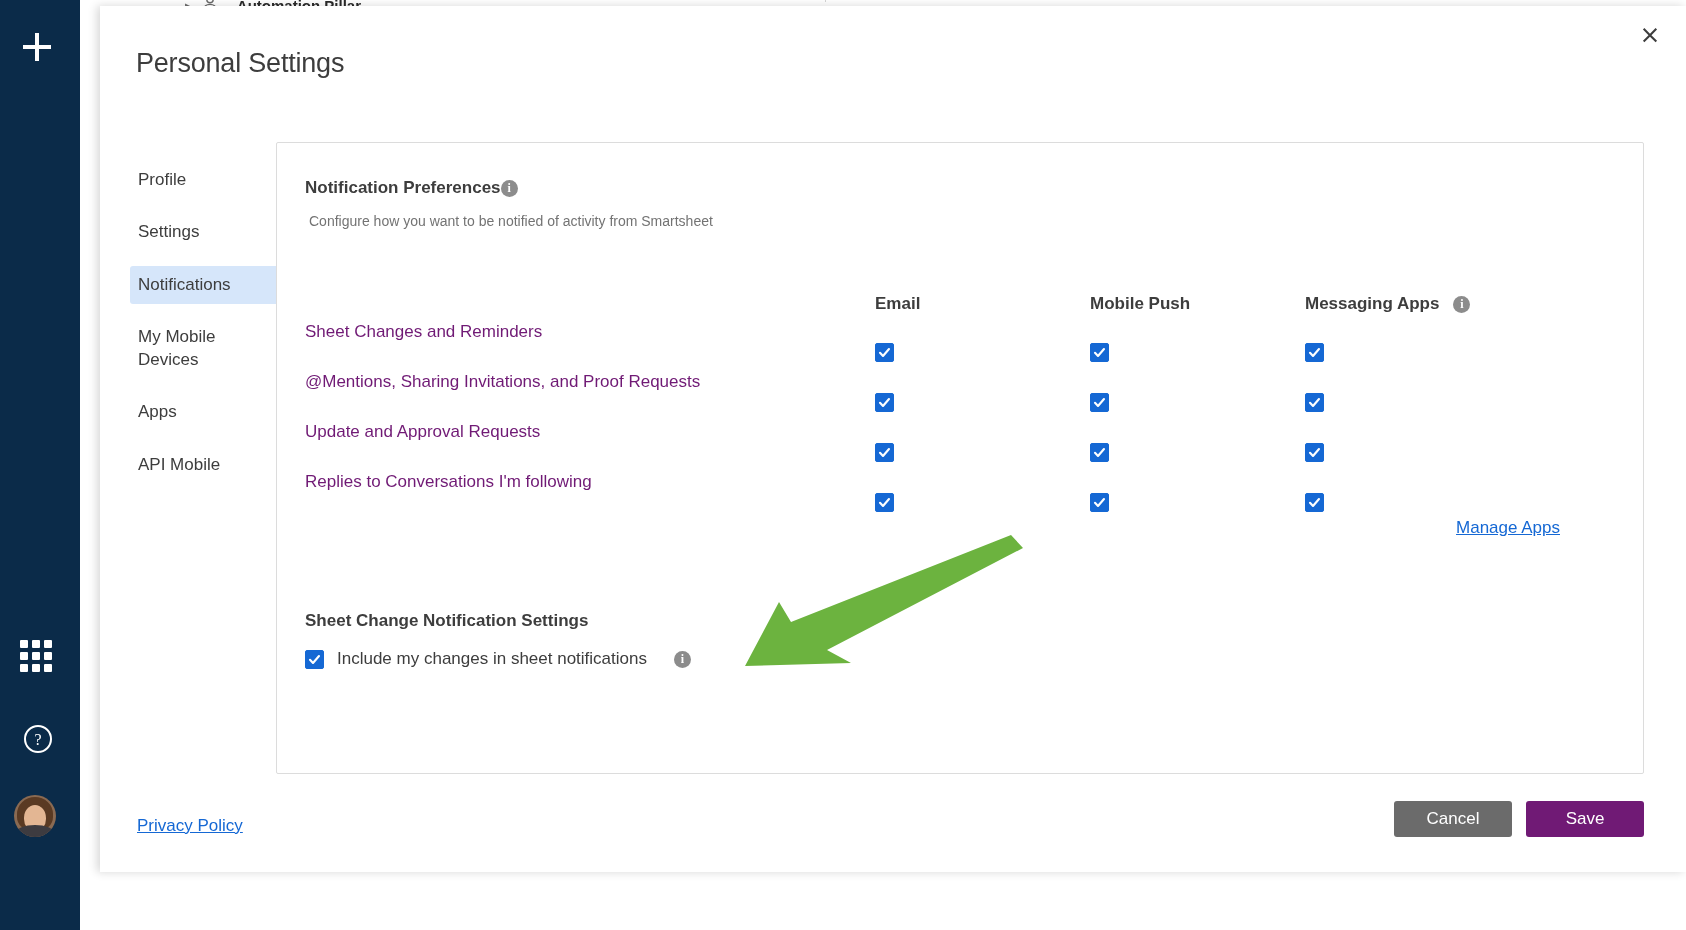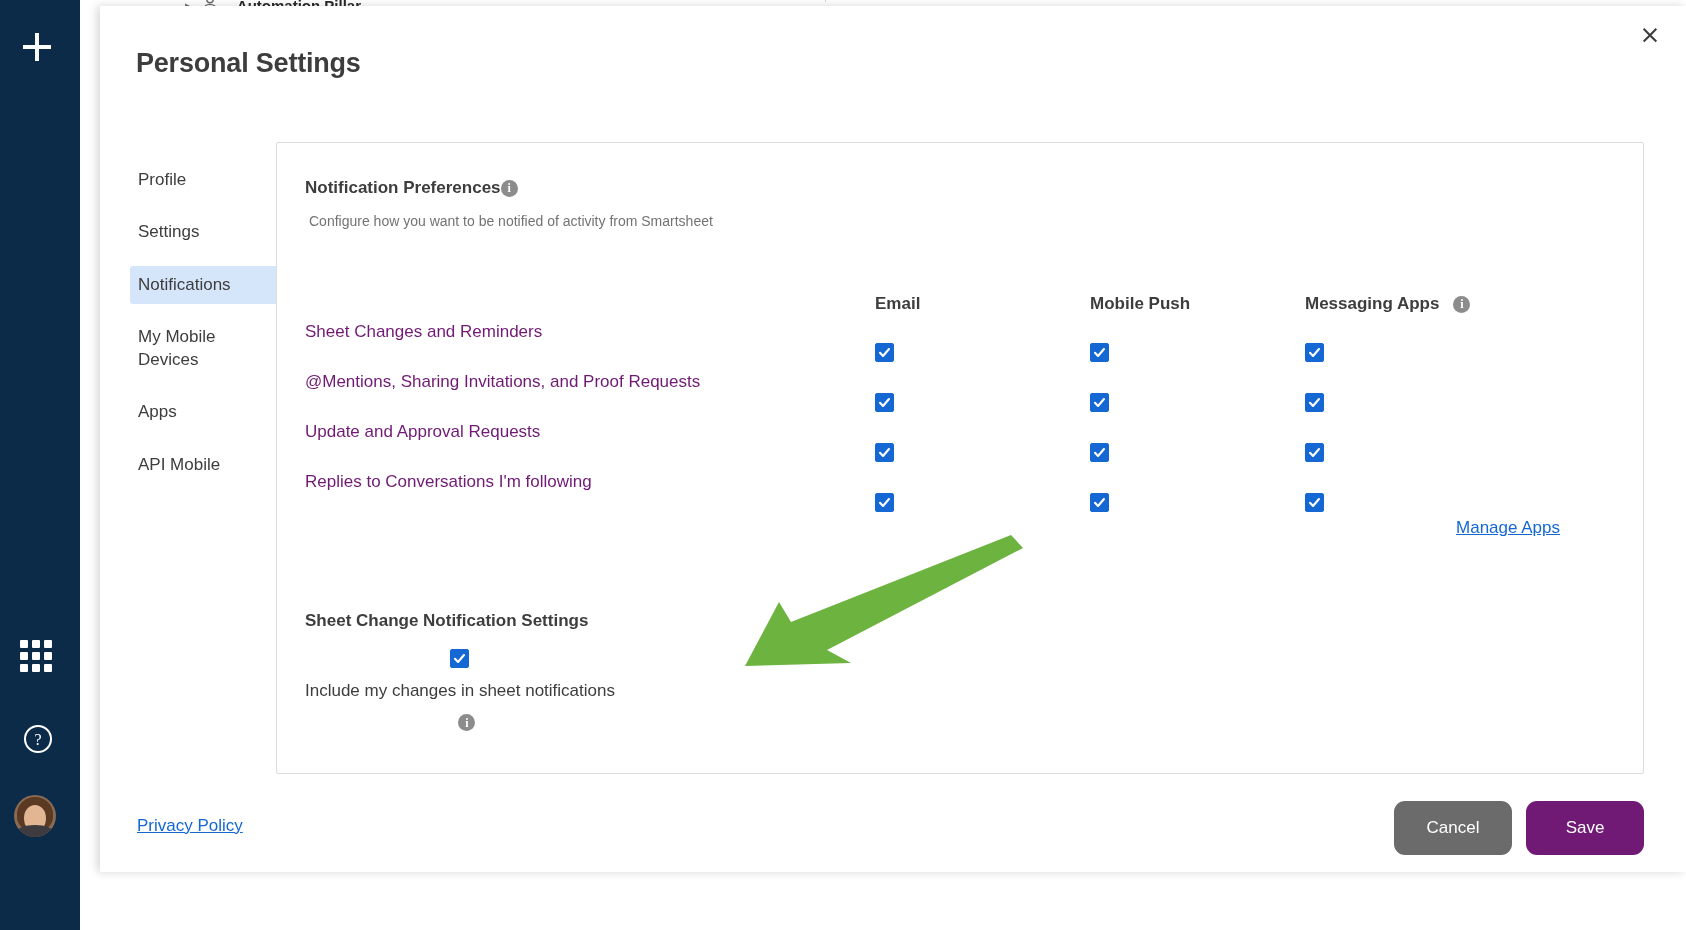--- a/index.html
+++ b/index.html
@@ -65,21 +65,21 @@
   }
   .modal-close {
     position: absolute; right: 22px; top: 14px;
     width: 28px; height: 28px; color: #3d3d3d;
     display: flex; align-items: center; justify-content: center;
     font-size: 25px; line-height: 1; cursor: pointer;
     font-family: "DejaVu Sans", sans-serif;
   }
   .modal-title {
     position: absolute; left: 36px; top: 42px;
-    font-size: 27px; font-weight: 700; color: #3d3d3d;
+    font-size: 27px; font-weight: 400; color: #3d3d3d;
     letter-spacing: -0.2px;
   }
 
   
   .subnav { position: absolute; left: 30px; top: 155px; width: 155px; }
   .subnav-item {
     padding: 8px 10px 8px 8px;
     font-size: 17px; color: #3d3d3d; line-height: 1.32;
     border-radius: 3px; margin-bottom: 14px; cursor: pointer;
   }
@@ -131,35 +131,35 @@
     display: flex; justify-content: flex-end;
   }
   .manage-link {
     font-size: 17px; color: #1568d4; text-decoration: underline;
     cursor: pointer; margin-right: 57px;
   }
 
   .sheet-sec { position: absolute; left: 28px; top: 468px; }
   .sheet-sec-title { font-size: 17px; font-weight: 700; color: #3d3d3d; }
   .sheet-sec-row {
-    display: flex; align-items: center; gap: 13px; margin-top: 18px; flex-direction: column;
+    display: flex; align-items: center; gap: 13px; margin-top: 18px;
   }
   .sheet-sec-row .lbl { font-size: 17px; color: #3d3d3d; }
   .sheet-sec-row .info-icon { margin-left: 14px; }
 
   
   .privacy {
     position: absolute; left: 37px; top: 810px;
     font-size: 17px; color: #1568d4; text-decoration: underline; cursor: pointer;
   }
   .btns { position: absolute; right: 42px; top: 795px; display: flex; gap: 14px; }
   .btn {
-    height: 54px; min-width: 118px; padding: 0 22px;
+    height: 36px; min-width: 118px; padding: 0 22px;
     display: flex; align-items: center; justify-content: center;
-    font-size: 17px; border-radius: 11px; cursor: pointer; border: none;
+    font-size: 17px; border-radius: 3px; cursor: pointer; border: none;
     font-family: "Liberation Sans", sans-serif;
   }
   .btn-cancel { background: #6b6b6b; color: #ffffff; }
   .btn-save { background: #701a75; color: #ffffff; }
 
   
   .arrow { position: absolute; left: 735px; top: 530px; pointer-events: none; }
 </style>
 </head>
 <body>

